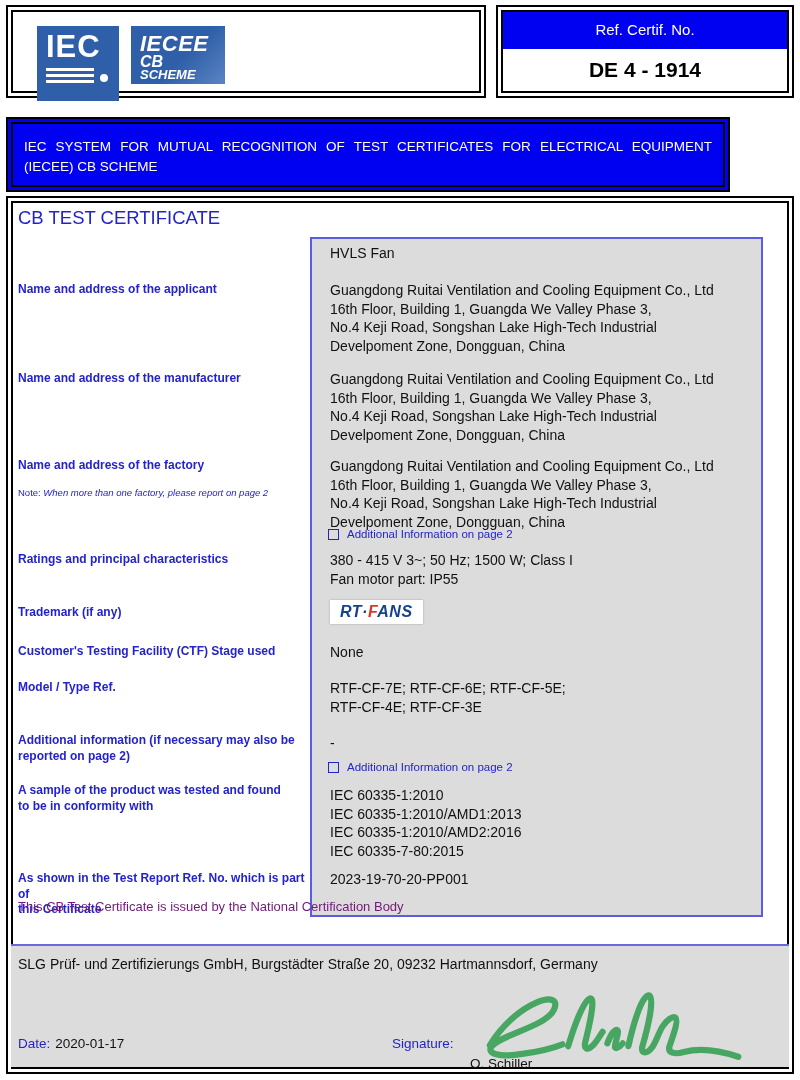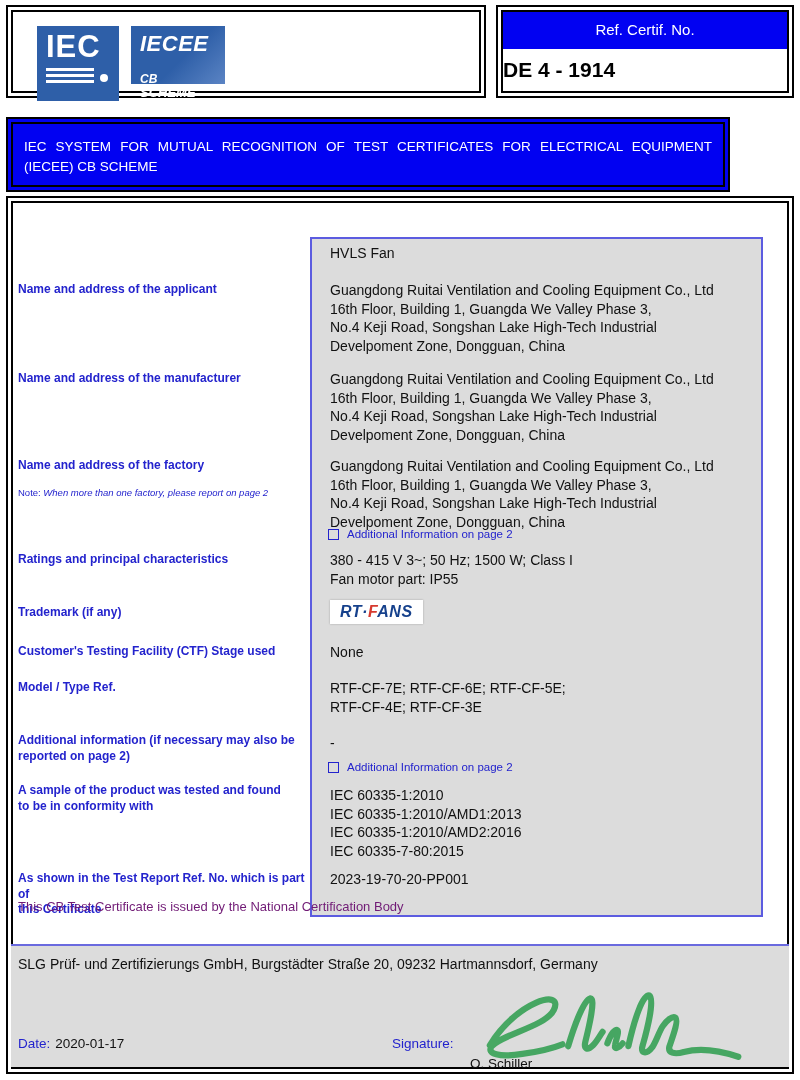--- a/index.html
+++ b/index.html
@@ -16,28 +16,28 @@
               background:#2e5fa8; color:#fff; padding:4px 0 0 9px; }
   .iec-text { font-size:31px; font-weight:600; letter-spacing:1px; line-height:34px; }
   .iec-stripes { position:relative; margin-top:4px; width:62px; }
   .iec-stripes .bar { height:3px; background:#fff; margin-bottom:3px; width:48px; }
   .iec-stripes .dot { position:absolute; right:0; bottom:1px; width:8px; height:8px;
                       border-radius:50%; background:#fff; }
   .iecee-logo { position:absolute; left:118px; top:14px; width:94px; height:58px;
                 background:linear-gradient(135deg,#2e5fa8 55%,#5b84c4 100%);
                 color:#fff; font-style:italic; font-weight:bold; padding:6px 0 0 9px; }
   .iecee-l1 { font-size:22px; line-height:23px; letter-spacing:0.5px; }
-  .iecee-l2 { font-size:12px; line-height:13px; margin-top:18px; }
+  .iecee-l2 { font-size:16px; line-height:13px; margin-top:0; }
   .iecee-l3 { font-size:13px; line-height:14px; }
 
   
   .ref-box { left:496px; top:5px; width:298px; height:93px; }
   .ref-header { background:#0101f2; color:#fff; height:37px; text-align:center;
                 font-size:15px; line-height:36px; }
-  .ref-number { text-align:left; font-size:21px; font-weight:bold; color:#000;
+  .ref-number { text-align:center; font-size:21px; font-weight:bold; color:#000;
                 margin-top:9px; }
 
   
   .banner { left:6px; top:117px; width:724px; height:75px; background:#0101f2;
             color:#fff; padding:13px 11px 0 11px; font-size:13.5px; }
   .banner-l1 { display:block; text-align:justify; text-align-last:justify; line-height:20px; }
   .banner-l2 { display:block; line-height:20px; }
 
   
   .main-box { left:6px; top:196px; width:788px; height:878px; }
@@ -105,20 +105,21 @@
   <div class="dbox banner">
     <span class="banner-l1">IEC SYSTEM FOR MUTUAL RECOGNITION OF TEST CERTIFICATES FOR ELECTRICAL EQUIPMENT</span>
     <span class="banner-l2">(IECEE) CB SCHEME</span>
   </div>
 
   <div class="dbox main-box"></div>
 
   <div class="divider"></div>
   <div class="footer-gray"></div>
 
+  <div class="title">CB TEST CERTIFICATE</div>
 
   <div class="value-box"></div>
 
   <div class="lbl" style="top:282px">Name and address of the applicant</div>
   <div class="lbl" style="top:371px">Name and address of the manufacturer</div>
   <div class="lbl" style="top:458px">Name and address of the factory</div>
   <div class="note" style="top:487px">
     <span>Note:</span><i> When more than one factory, please report on page 2</i>
   </div>
   <div class="lbl" style="top:552px">Ratings and principal characteristics</div>

